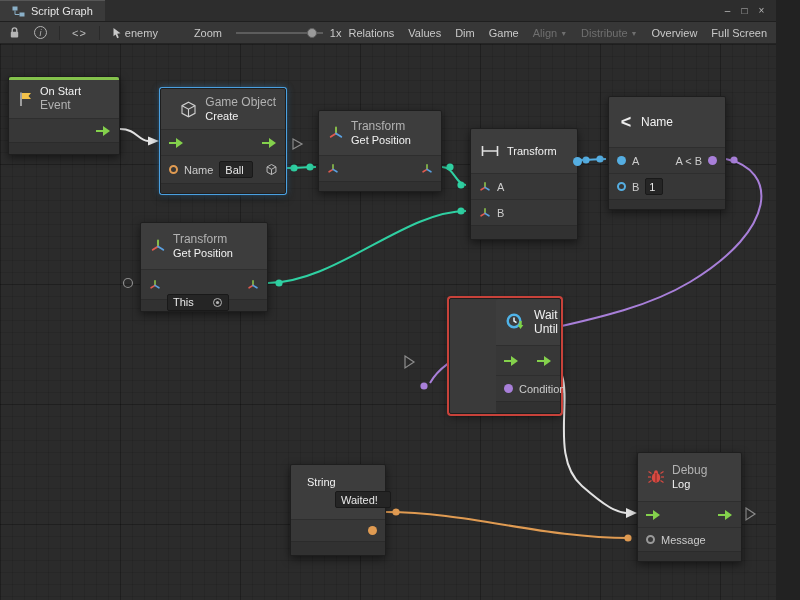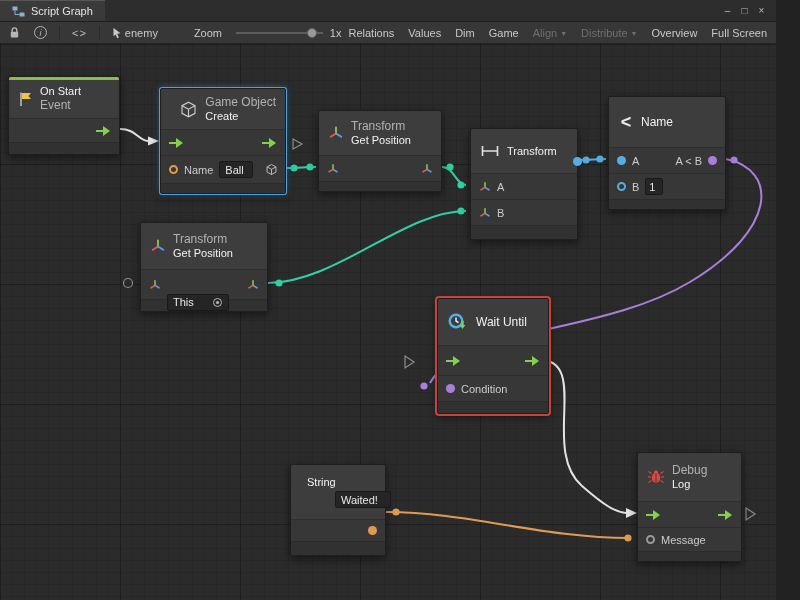--- a/index.html
+++ b/index.html
@@ -371,21 +371,21 @@
           <svg width="12" height="12" viewBox="0 0 15 15" stroke-linecap="round">
               <path d="M7.5 8 V2.4" stroke="#8bc34a" stroke-width="2" fill="none"></path>
               <path d="M7.5 8 L2.6 11" stroke="#e05a4f" stroke-width="2" fill="none"></path>
               <path d="M7.5 8 L12.4 11" stroke="#5aa0e0" stroke-width="2" fill="none"></path>
             </svg>
         </span>
       </div>
       <div class="ft" style="height:12px;"></div>
     </div>
 
-    <div class="node hl-red" style="left:437px;top:254px;width:112px;">
+    <div class="node hl-red" style="left:449px;top:254px;width:112px;padding-left:46px;">
       <div class="hd" style="height:46px;">
         <span class="icon">
           <svg width="22" height="20" viewBox="0 0 22 20">
               <circle cx="9" cy="9" r="6.3" fill="none" stroke="#4fb3e8" stroke-width="2.4"></circle>
               <path d="M9 5.6 V9 L11.5 10.6" stroke="#e4f2fb" stroke-width="1.5" fill="none"></path>
               <path d="M15.5 9 V13" stroke="#7ed348" stroke-width="2.4"></path>
               <path d="M12.7 13 L15.5 17 L18.3 13 Z" fill="#7ed348"></path>
             </svg>
         </span>
         <span class="nm nm-lg">Wait Until</span>

